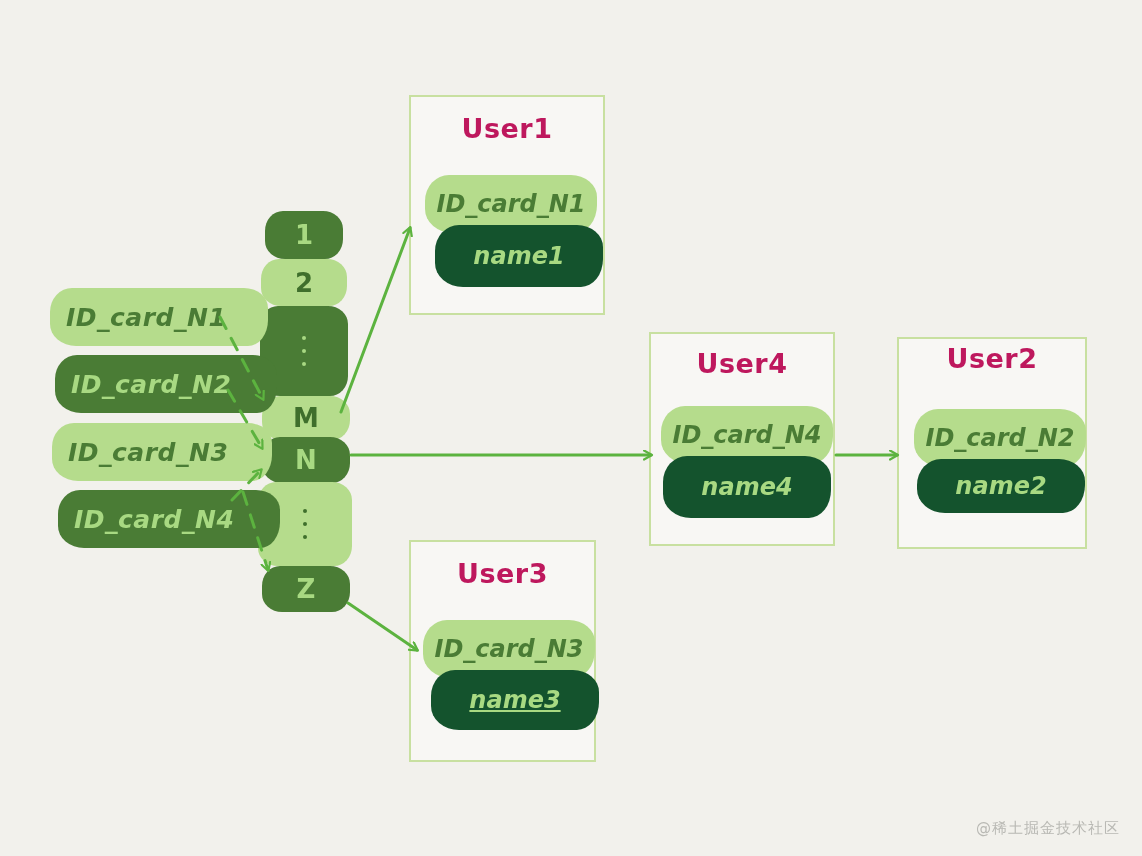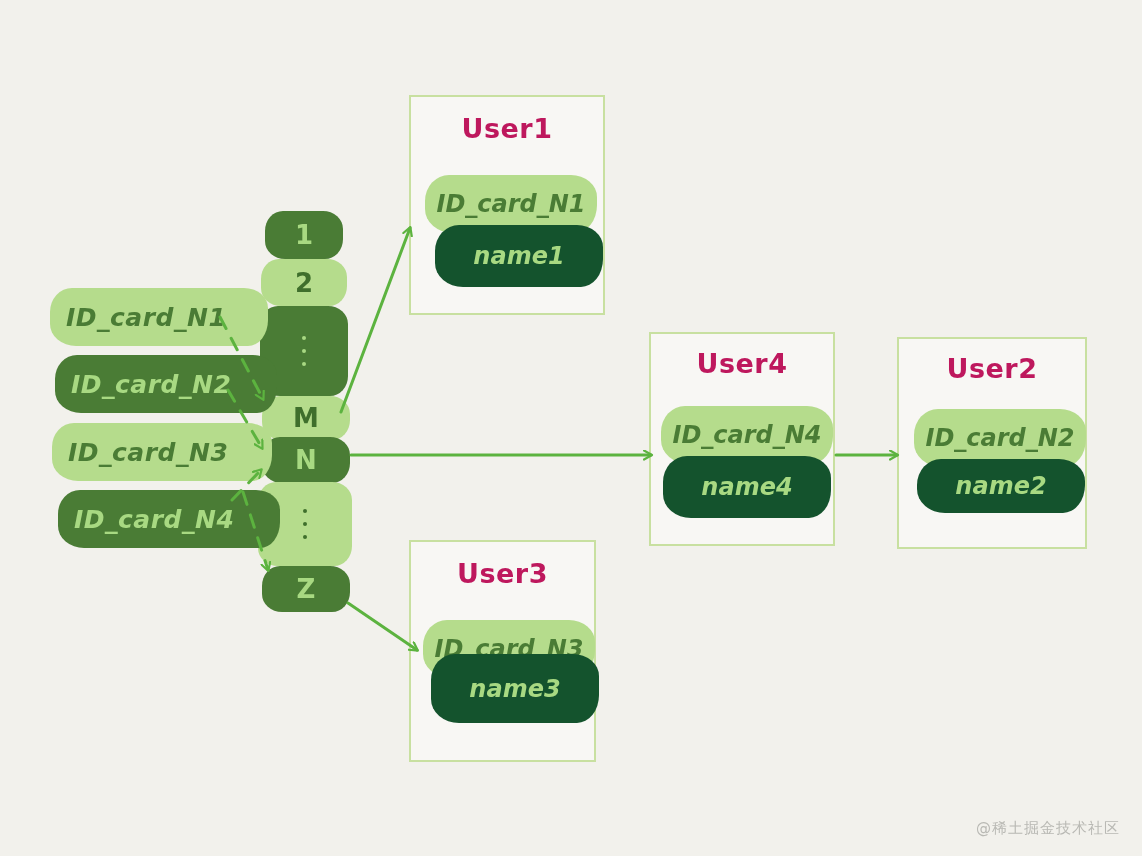--- a/index.html
+++ b/index.html
@@ -203,29 +203,29 @@
     <div class="field dark" style="left:24px; top:128px; width:168px; height:62px;">name1</div>
   </div>
 
   <div class="userbox" style="left:649px; top:332px; width:186px; height:214px;padding-left:8px;">
     <div class="title" style="top:14px;">User4</div>
     <div class="field light" style="left:10px; top:72px; width:172px; height:58px;">ID_card_N4</div>
     <div class="field dark" style="left:12px; top:122px; width:168px; height:62px;">name4</div>
   </div>
 
   <div class="userbox" style="left:897px; top:337px; width:190px; height:212px;">
-    <div class="title" style="top:14px;text-align:center;">User2</div>
+    <div class="title" style="top:4px;text-align:center;">User2</div>
     <div class="field light" style="left:15px; top:70px; width:172px; height:58px;">ID_card_N2</div>
     <div class="field dark" style="left:18px; top:120px; width:168px; height:54px;">name2</div>
   </div>
 
   <div class="userbox" style="left:409px; top:540px; width:187px; height:222px;">
     <div class="title" style="top:16px;">User3</div>
     <div class="field light" style="left:12px; top:78px; width:172px; height:58px;">ID_card_N3</div>
-    <div class="field dark" style="left:20px; top:112px; width:168px; height:69px;">name3</div>
+    <div class="field dark" style="left:20px; top:128px; width:168px; height:60px;text-decoration:underline;">name3</div>
   </div>
 
   <svg id="arrows" viewBox="0 0 1142 856">
     <defs>
       <marker id="ah" markerWidth="11" markerHeight="11" refX="8" refY="5.5" orient="auto" markerUnits="userSpaceOnUse">
         <path d="M1,1 L9,5.5 L1,10" fill="none" stroke="#5cb33f" stroke-width="2.2" stroke-linecap="round" stroke-linejoin="round"></path>
       </marker>
     </defs>
 
     <path d="M220,317 L263,399" fill="none" stroke="#5cb33f" stroke-width="3" stroke-dasharray="13 11" stroke-linecap="round" marker-end="url(#ah)"></path>

